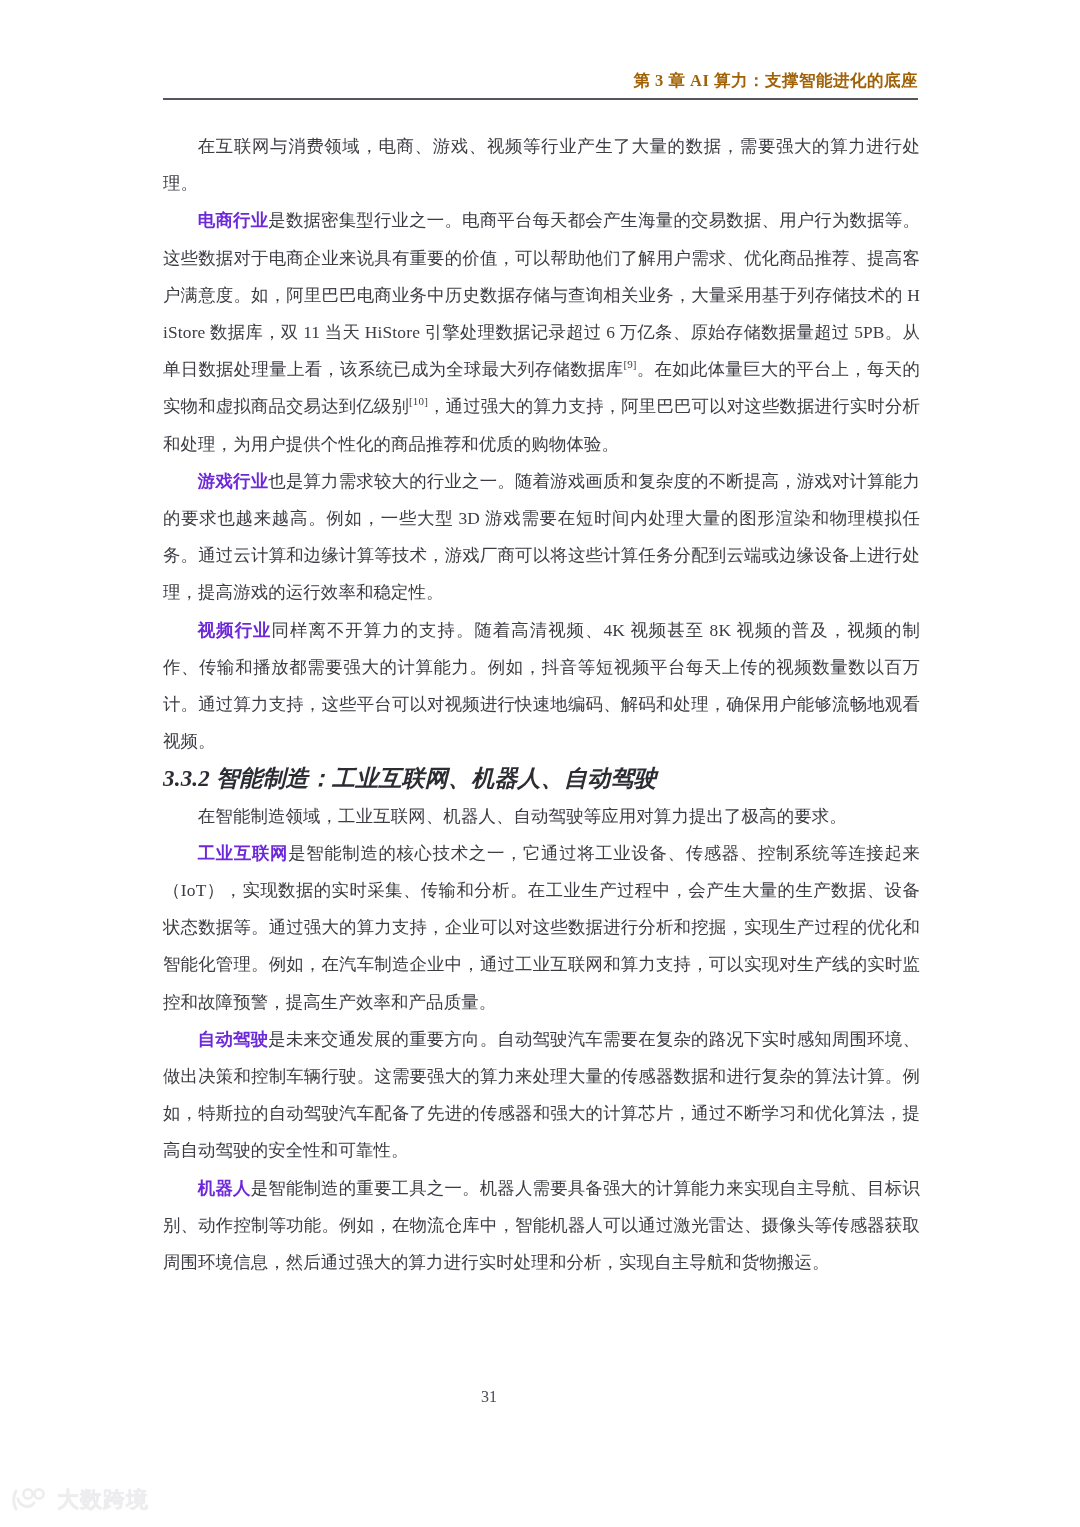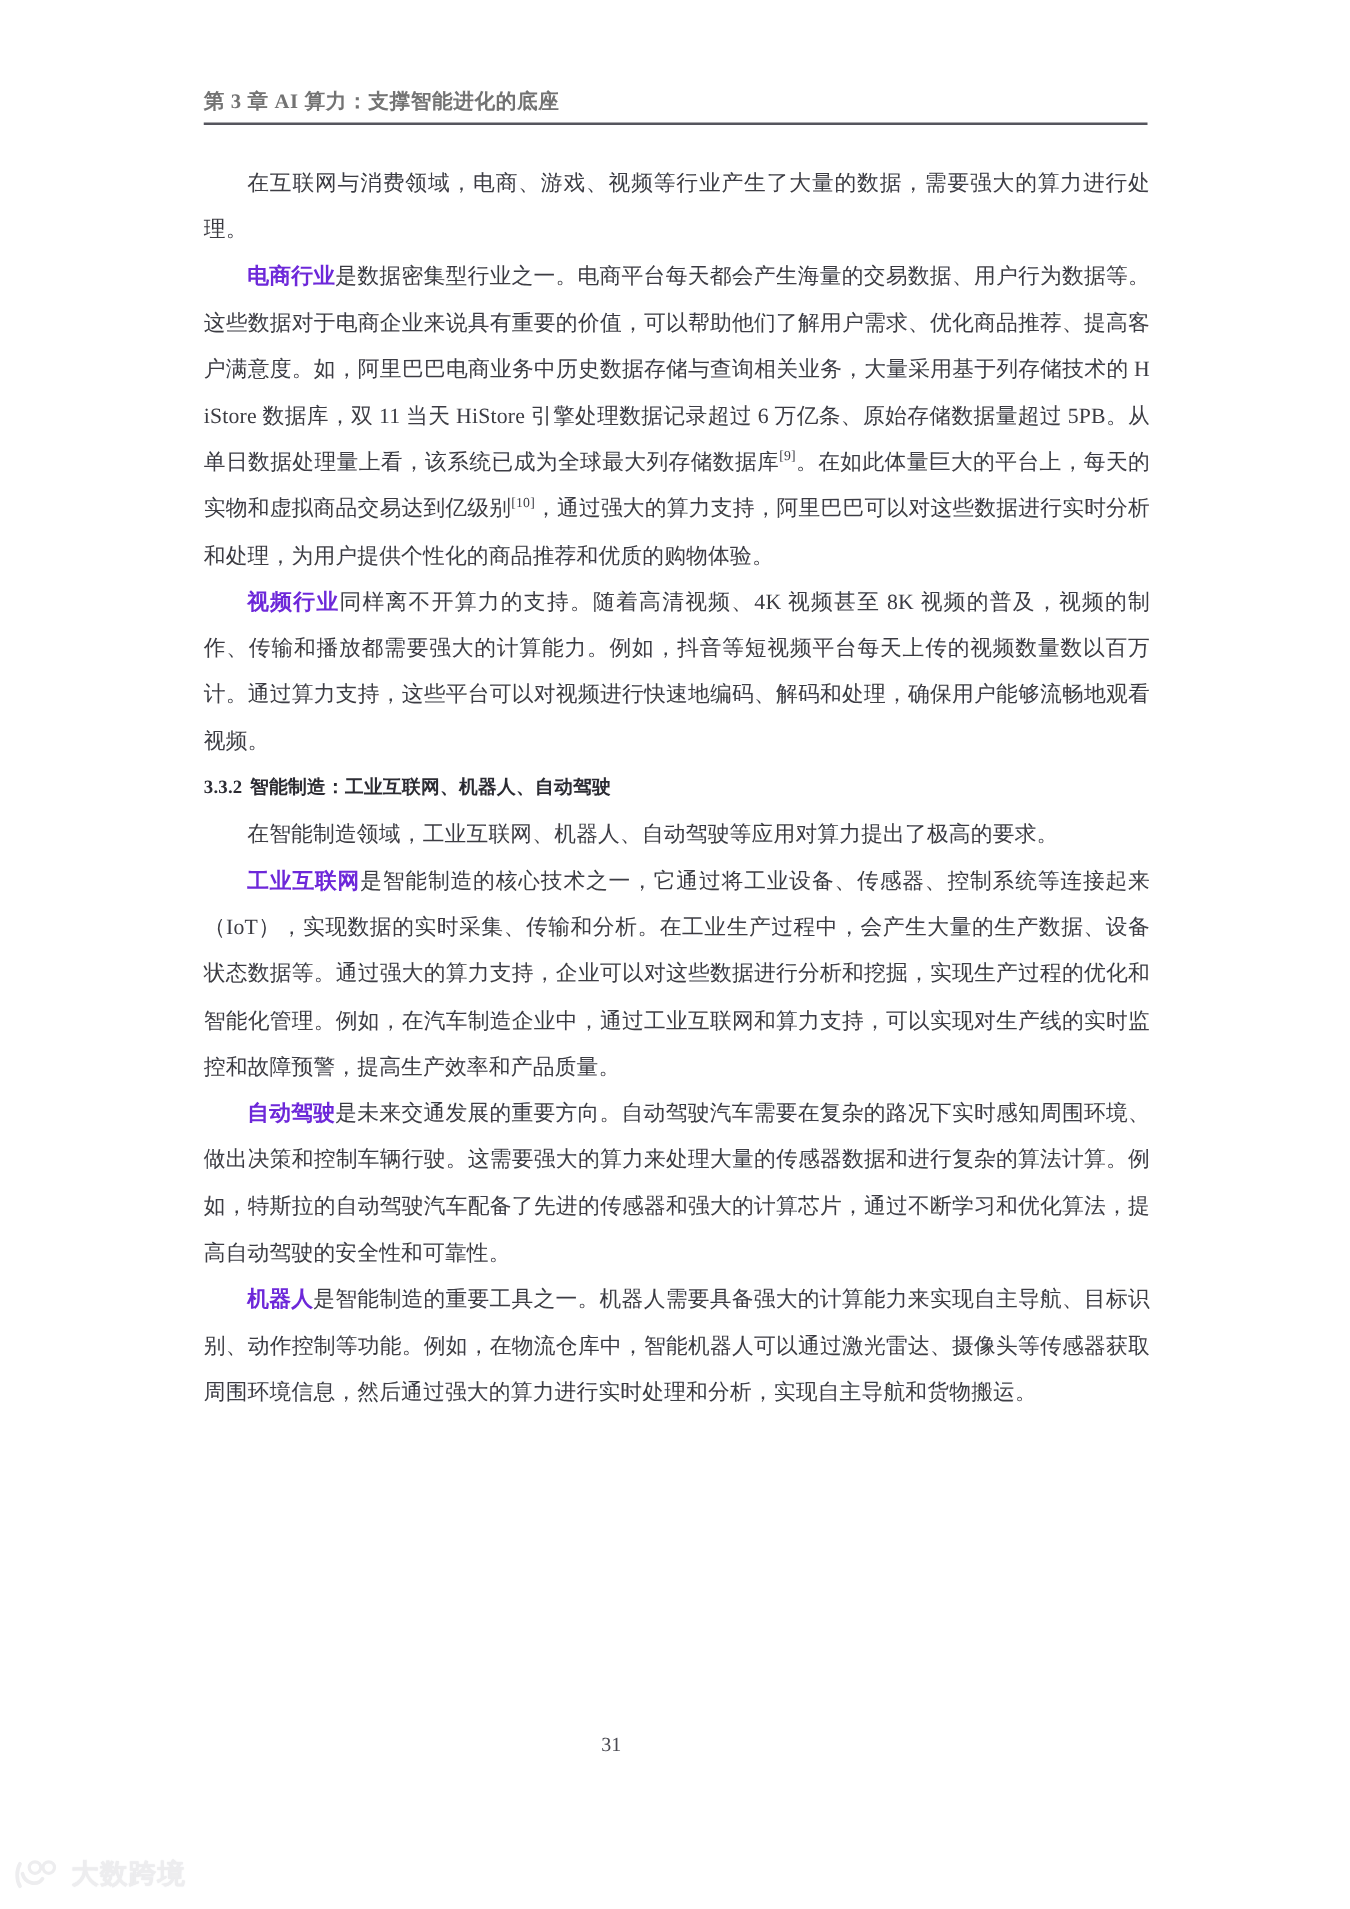--- a/index.html
+++ b/index.html
@@ -23,25 +23,25 @@
     height: 1527px;
     background: #fff;
   }
 
   
   .runhead {
     position: absolute;
     left: 163px;
     top: 70px;
     width: 755px;
-    text-align: left;
+    text-align: right;
     font-size: 16.5px;
     font-weight: bold;
     letter-spacing: 0.5px;
-    color: #737373;
+    color: #a16207;
     line-height: 22px;
   }
   .runhead-rule {
     position: absolute;
     left: 163px;
     top: 98px;
     width: 755px;
     height: 2px;
     background: #55555d;
   }
@@ -72,26 +72,27 @@
   }
 
   sup.ref {
     font-size: 11px;
     vertical-align: super;
     line-height: 0;
   }
 
   h3.sec {
     margin: 0;
-    font-size: 15px;
+    font-size: 23px;
     font-weight: bold;
     line-height: 37.2px;
     color: #2c2c33;
     text-indent: 0;
     letter-spacing: 0.2px;
+    font-style: italic;
   }
   h3.sec .num { margin-right: 6px; }
 
   
   .folio {
     position: absolute;
     left: 0;
     top: 1388px;
     width: 978px;
     text-align: center;
@@ -133,20 +134,21 @@
 
   <div class="runhead">第 3 章  AI 算力：支撑智能进化的底座</div>
   <div class="runhead-rule"></div>
 
   <div class="column">
 
     <p class="para">在互联网与消费领域，电商、游戏、视频等行业产生了大量的数据，需要强大的算力进行处理。</p>
 
     <p class="para"><span class="lead">电商行业</span><span>是数据密集型行业之一。电商平台每天都会产生海量的交易数据、用户行为数据等。这些数据对于电商企业来说具有重要的价值，可以帮助他们了解用户需求、优化商品推荐、提高客户满意度。如，阿里巴巴电商业务中历史数据存储与查询相关业务，大量采用基于列存储技术的 HiStore 数据库，双 11 当天 HiStore 引擎处理数据记录超过 6 万亿条、原始存储数据量超过 5PB。从单日数据处理量上看，该系统已成为全球最大列存储数据库</span><sup class="ref">[9]</sup><span>。在如此体量巨大的平台上，每天的实物和虚拟商品交易达到亿级别</span><sup class="ref">[10]</sup><span>，通过强大的算力支持，阿里巴巴可以对这些数据进行实时分析和处理，为用户提供个性化的商品推荐和优质的购物体验。</span></p>
 
+    <p class="para"><span class="lead">游戏行业</span><span>也是算力需求较大的行业之一。随着游戏画质和复杂度的不断提高，游戏对计算能力的要求也越来越高。例如，一些大型 3D 游戏需要在短时间内处理大量的图形渲染和物理模拟任务。通过云计算和边缘计算等技术，游戏厂商可以将这些计算任务分配到云端或边缘设备上进行处理，提高游戏的运行效率和稳定性。</span></p>
 
     <p class="para"><span class="lead">视频行业</span><span>同样离不开算力的支持。随着高清视频、4K 视频甚至 8K 视频的普及，视频的制作、传输和播放都需要强大的计算能力。例如，抖音等短视频平台每天上传的视频数量数以百万计。通过算力支持，这些平台可以对视频进行快速地编码、解码和处理，确保用户能够流畅地观看视频。</span></p>
 
     <h3 class="sec"><span class="num">3.3.2</span><span>智能制造：工业互联网、机器人、自动驾驶</span></h3>
 
     <p class="para">在智能制造领域，工业互联网、机器人、自动驾驶等应用对算力提出了极高的要求。</p>
 
     <p class="para"><span class="lead">工业互联网</span><span>是智能制造的核心技术之一，它通过将工业设备、传感器、控制系统等连接起来（IoT），实现数据的实时采集、传输和分析。在工业生产过程中，会产生大量的生产数据、设备状态数据等。通过强大的算力支持，企业可以对这些数据进行分析和挖掘，实现生产过程的优化和智能化管理。例如，在汽车制造企业中，通过工业互联网和算力支持，可以实现对生产线的实时监控和故障预警，提高生产效率和产品质量。</span></p>
 
     <p class="para"><span class="lead">自动驾驶</span><span>是未来交通发展的重要方向。自动驾驶汽车需要在复杂的路况下实时感知周围环境、做出决策和控制车辆行驶。这需要强大的算力来处理大量的传感器数据和进行复杂的算法计算。例如，特斯拉的自动驾驶汽车配备了先进的传感器和强大的计算芯片，通过不断学习和优化算法，提高自动驾驶的安全性和可靠性。</span></p>

